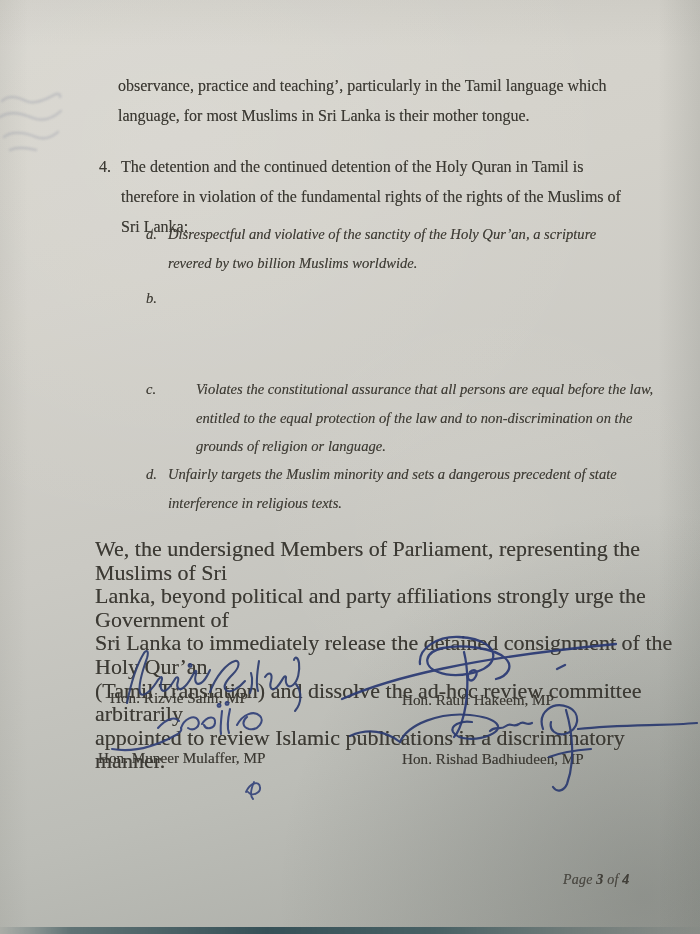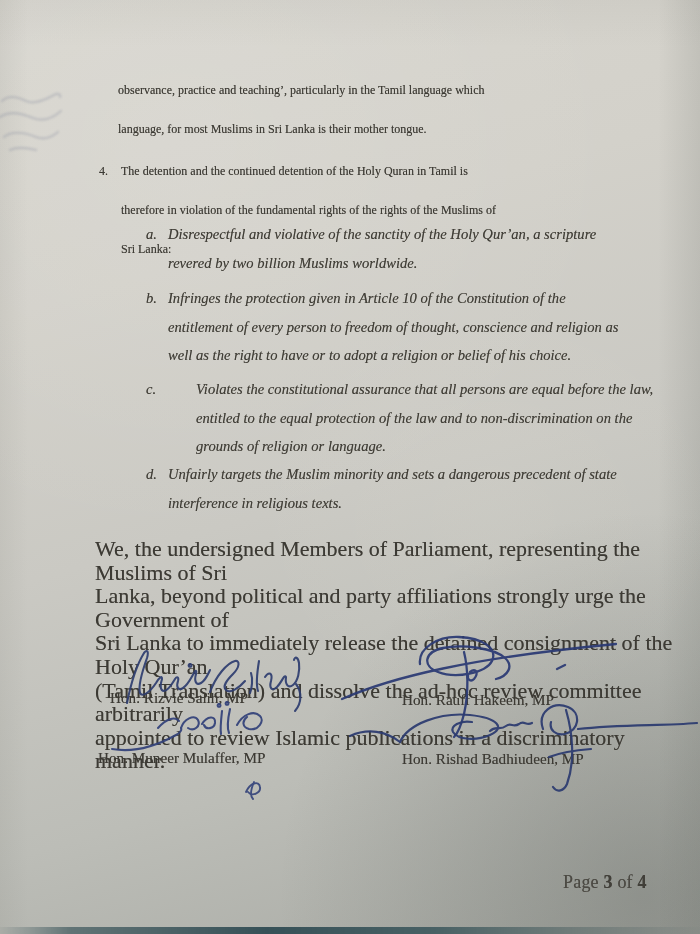--- a/index.html
+++ b/index.html
@@ -7,40 +7,40 @@
   .page{
     position:relative;width:700px;height:934px;
     background:
       radial-gradient(120% 80% at 25% 15%, rgba(255,255,255,0.10), rgba(255,255,255,0) 55%),
       radial-gradient(95% 75% at 92% 96%, rgba(66,72,68,0.28), rgba(66,72,68,0) 55%),
       radial-gradient(60% 40% at 70% 55%, rgba(255,250,235,0.06), rgba(255,250,235,0) 60%),
       linear-gradient(164deg, #d8d6cf 0%, #d3d1ca 28%, #cac9c3 52%, #bcbdb7 76%, #a8aaa4 100%);
   }
   .sheet-text{position:absolute;inset:0;color:#3c3a34;text-shadow:0 0 0.6px rgba(60,56,48,0.55);}
   .para{position:absolute;white-space:pre-line;}
-  .roman{font-size:12px;line-height:39px;}
+  .roman{font-size:16px;line-height:30px;}
   .intro{left:118px;top:71px;}
   .clause-num{left:99px;top:152px;}
   .clause-body{left:121px;top:152px;}
   .ital{font-style:italic;font-size:14.6px;line-height:28.5px;color:#403e37;}
   .sub-a-label{left:146px;top:220px;}
   .sub-a-text{left:168px;top:220px;font-style:italic;}
   .sub-b-label{left:146px;top:284px;}
   .sub-b-text{left:168px;top:284px;}
   .sub-c-label{left:146px;top:375px;}
   .sub-c-text{left:168px;top:375px;margin-left:28px;}
   .sub-d-label{left:146px;top:460px;}
   .sub-d-text{left:168px;top:460px;}
   .closing{left:95px;top:537px;font-size:22px;line-height:23.6px;}
   .sig-label{position:absolute;font-size:15.2px;color:#3c3a34;white-space:nowrap;}
   .lbl-rizvie{left:98px;top:689px;margin-left:12px;}
   .lbl-rauff{left:402px;top:691px;}
   .lbl-muneer{left:98px;top:749px;}
   .lbl-rishad{left:402px;top:750px;}
-  .footer{position:absolute;left:563px;top:872px;font-size:18px;color:#4c4a44;letter-spacing:0.2px;}
+  .footer{position:absolute;left:563px;top:872px;font-size:14px;color:#4c4a44;letter-spacing:0.2px;font-style:italic;}
   .footer .b{font-weight:bold;color:#413f39;}
   .ink-layer{position:absolute;left:0;top:0;pointer-events:none;}
   .margin-ink{filter:blur(0.8px);}
   .bottom-edge{
     position:absolute;left:0;bottom:0;width:700px;height:7px;
     background:linear-gradient(to right,
       rgba(58,84,90,0.05) 0%, rgba(52,80,86,0.65) 10%,
       rgba(44,72,80,0.92) 38%, rgba(50,80,86,0.8) 62%,
       rgba(70,92,94,0.45) 82%, rgba(130,138,134,0.15) 100%);
     filter:blur(0.4px);
@@ -68,23 +68,20 @@
     <div class="para roman clause-num">4.</div>
     <div class="para roman clause-body">The detention and the continued detention of the Holy Quran in Tamil is
 therefore in violation of the fundamental rights of the rights of the Muslims of
 Sri Lanka:</div>
 
     <div class="para ital sub-a-label">a.</div>
     <div class="para ital sub-a-text">Disrespectful and violative of the sanctity of the Holy Qur’an, a scripture
 revered by two billion Muslims worldwide.</div>
 
     <div class="para ital sub-b-label">b.</div>
-    <div class="para ital sub-b-text">Infringes the protection given in Article 10 of the Constitution of the
-entitlement of every person to freedom of thought, conscience and religion as
-well as the right to have or to adopt a religion or belief of his choice.</div>
 
     <div class="para ital sub-c-label">c.</div>
     <div class="para ital sub-c-text">Violates the constitutional assurance that all persons are equal before the law,
 entitled to the equal protection of the law and to non-discrimination on the
 grounds of religion or language.</div>
 
     <div class="para ital sub-d-label">d.</div>
     <div class="para ital sub-d-text">Unfairly targets the Muslim minority and sets a dangerous precedent of state
 interference in religious texts.</div>
 

